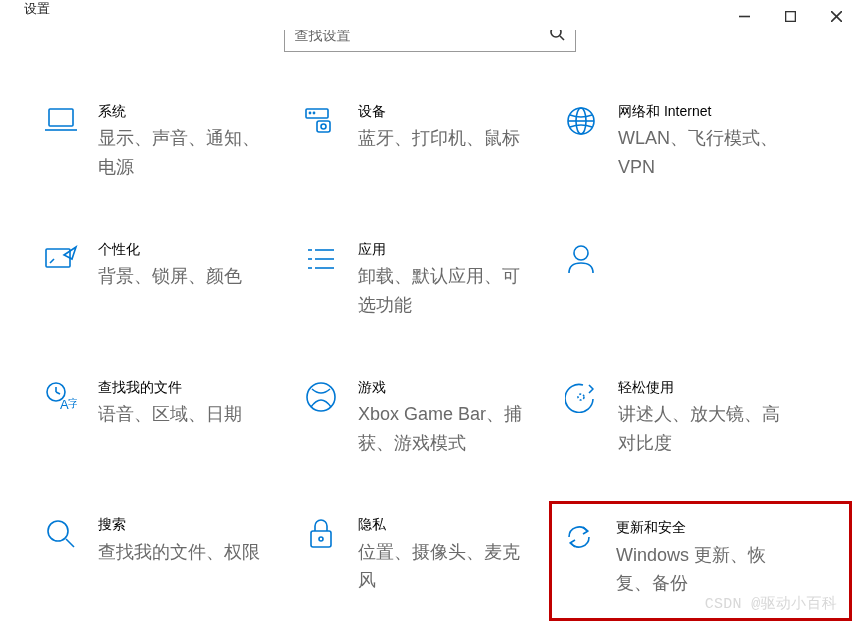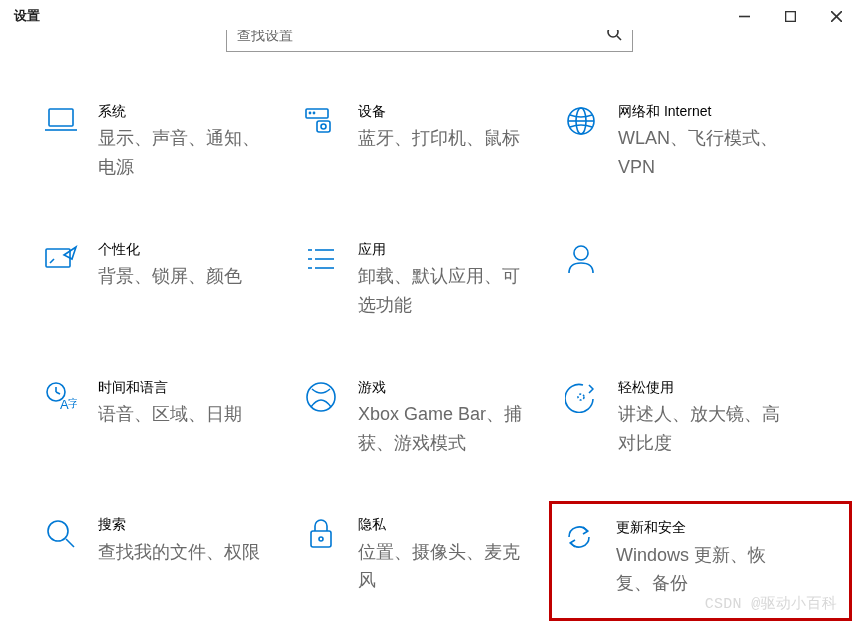--- a/index.html
+++ b/index.html
@@ -10,25 +10,23 @@
     }
     body {
       width: 859px;
       height: 625px;
       background: #fff;
       position: relative;
       overflow: hidden;
     }
     .titlebar {
       display: flex;
-      align-items: center;
       justify-content: space-between;
       height: 32px;
-      padding-left: 14px;
-      font-weight: bold;
+      padding-left: 24px;
     }
     .titlebar-title {
       font-size: 13px;
       color: #222;
     }
     .window-controls {
       display: flex;
     }
     .win-btn {
       width: 46px;
@@ -38,21 +36,21 @@
       justify-content: center;
       color: #555;
     }
     .search-wrap {
       display: flex;
       justify-content: center;
       margin-top: -2px;
       margin-bottom: 50px;
     }
     .search-box {
-      width: 407px;
+      width: 292px;
       height: 22px;
       border: 1px solid #999;
       border-top: none;
       display: flex;
       align-items: center;
       padding: 0 10px;
       overflow: hidden;
       position: relative;
     }
     .search-text {
@@ -248,21 +246,21 @@
     <div class="tile-icon">
         <svg width="32" height="32" viewBox="0 0 32 32">
           <circle cx="11" cy="11" r="9"></circle>
           <line x1="11" y1="6" x2="11" y2="11"></line>
           <line x1="11" y1="11" x2="15" y2="13"></line>
           <text x="15" y="28" font-size="13" fill="#0078d4" stroke="none">A</text>
           <text x="23" y="26" font-size="11" fill="#0078d4" stroke="none">字</text>
         </svg>
       </div>
     <div class="tile-text">
-        <div class="tile-title">时间和语言</div>
+        <div class="tile-title">查找我的文件</div>
         <div class="tile-desc">语音、区域、日期</div>
       </div>
   </div>
 
   <div class="tile">
     <div class="tile-icon">
         <svg width="32" height="32" viewBox="0 0 32 32">
           <circle cx="16" cy="16" r="14"></circle>
           <path d="M7 8 Q16 16 25 8"></path>
           <path d="M6 26 Q16 12 26 26"></path>

